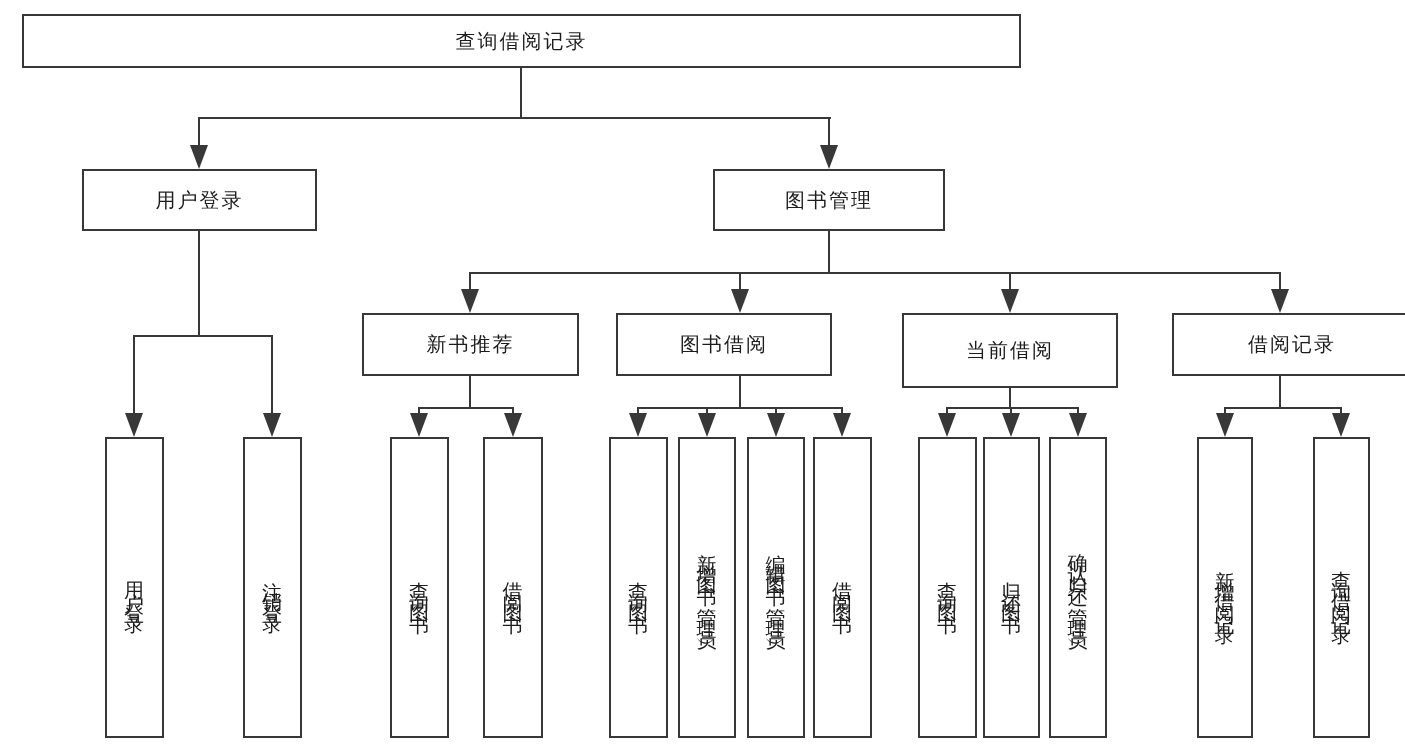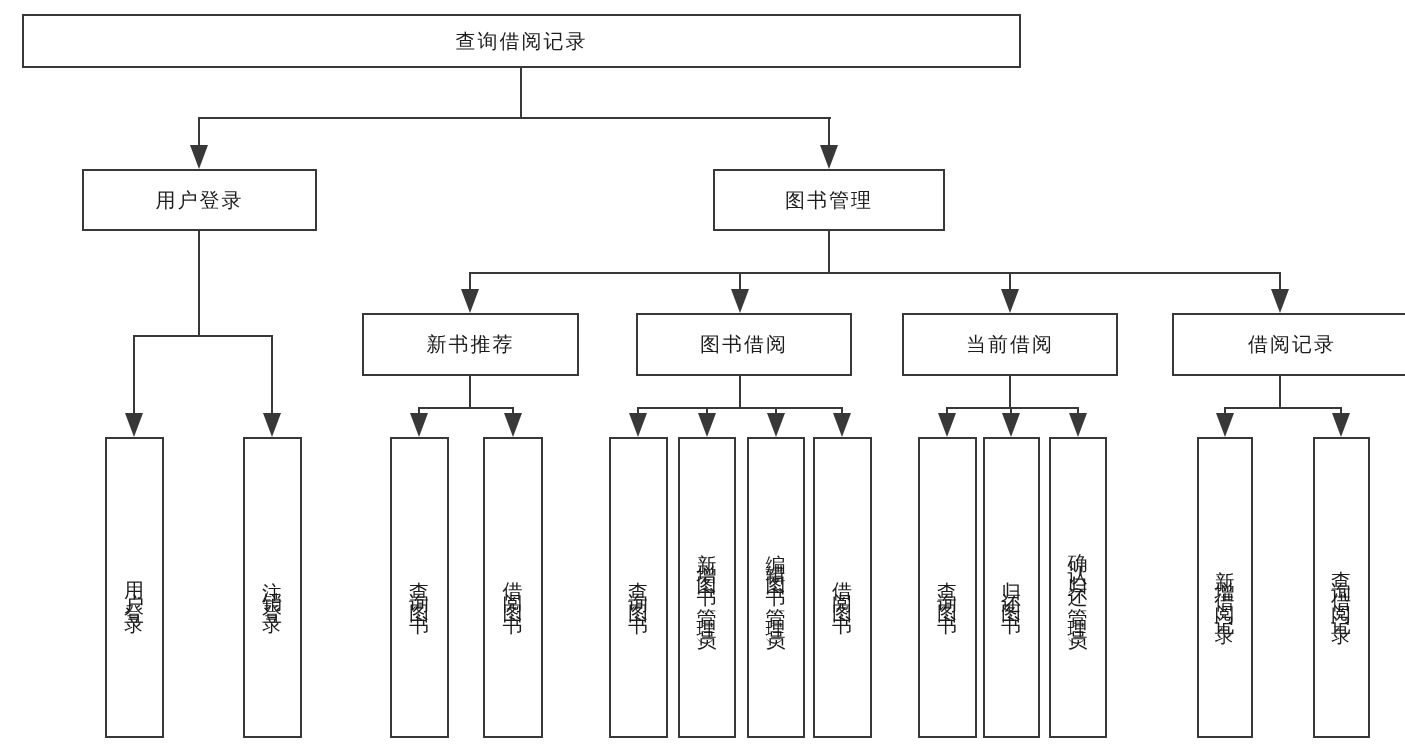--- a/index.html
+++ b/index.html
@@ -124,24 +124,24 @@
   <div class="box" style="left:82px;top:169px;width:235px;height:62px">
     <span>用户登录</span>
   </div>
   <div class="box" style="left:362px;top:313px;width:217px;height:63px">
     <span>新书推荐</span>
   </div>
 
   <div class="box" style="left:713px;top:169px;width:232px;height:62px">
     <span>图书管理</span>
   </div>
-  <div class="box" style="left:636px;top:313px;width:216px;height:63px">
+  <div class="box" style="left:616px;top:313px;width:216px;height:63px">
     <span>图书借阅</span>
   </div>
-  <div class="box" style="left:902px;top:313px;width:216px;height:63px">
+  <div class="box" style="left:902px;top:313px;width:216px;height:75px">
     <span>当前借阅</span>
   </div>
   <div class="box" style="left:1172px;top:313px;width:240px;height:63px">
     <span>借阅记录</span>
   </div>
 
   <div class="box leaf" style="left:105px;top:437px;width:59px;height:301px">
     <span class="vtext">用户登录</span>
   </div>
   <div class="box leaf" style="left:243px;top:437px;width:59px;height:301px">

